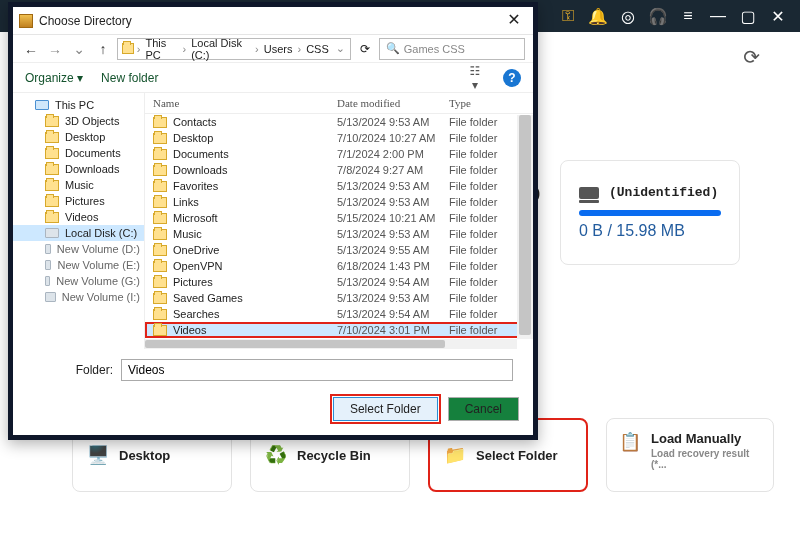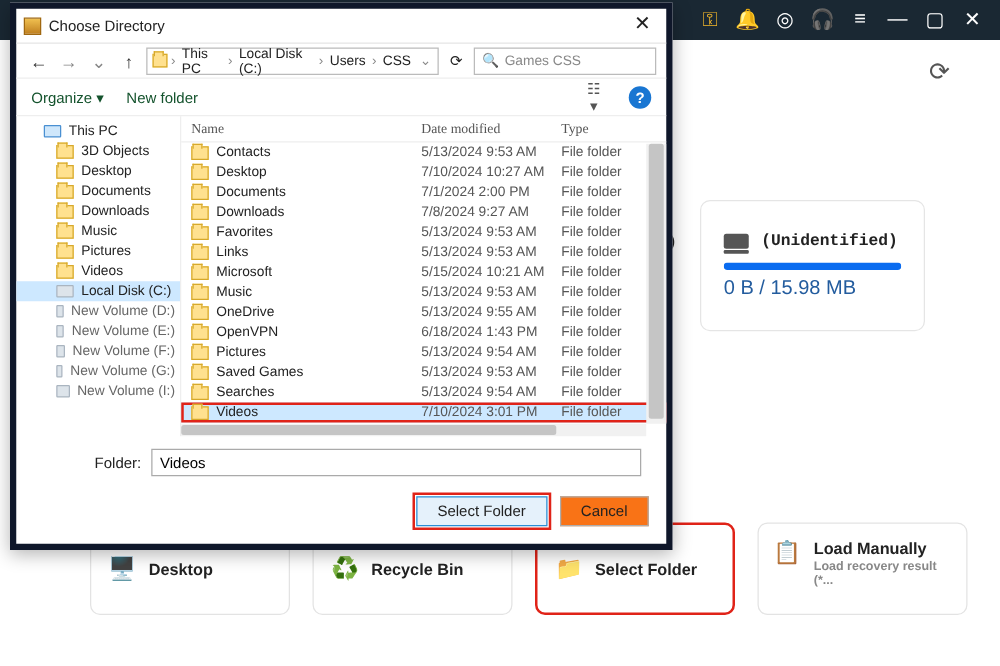--- a/index.html
+++ b/index.html
@@ -74,21 +74,21 @@
   .scroll-gut{position:absolute;right:0;top:22px;bottom:10px;width:16px;background:#f1f1f1;}
   .thumb{position:absolute;left:2px;right:2px;top:0;height:220px;background:#c5c5c5;border-radius:2px;}
   .hscroll{position:absolute;left:0;right:16px;bottom:0;height:10px;background:#f1f1f1;}
   .hthumb{position:absolute;top:1px;bottom:1px;left:0;width:300px;background:#c5c5c5;border-radius:2px;}
   
   .folder-row { display:flex; align-items:center; padding:10px 20px; gap:8px;}
   .folder-row label{width:80px; text-align:right;}
   .folder-row input{ flex:1; height:22px; border:1px solid #aaa; padding:0 6px; font-size:12px;}
   
   .btn-row { display:flex; justify-content:flex-end; padding:6px 14px 14px; gap:10px;}
-  .btn { height:24px; padding:0 16px; border:1px solid #adadad; background:#f97316; font-size:12px; display:flex; align-items:center;}
+  .btn { height:24px; padding:0 16px; border:1px solid #adadad; background:#15803d; font-size:12px; display:flex; align-items:center;}
   .btn.primary{ outline:2px solid #e02318; outline-offset:1px; background:#e5f1fb; border-color:#2a8dd4;}
 </style>
 </head>
 <body>
 
 <div class="app">
   <div class="app-titlebar">
     <div class="tbar-ic" style="color:#f3b72a">⚿</div>
     <div class="tbar-ic">🔔</div>
     <div class="tbar-ic">◎</div>
@@ -216,24 +216,20 @@
         <div class="tnode lv1 dim">
           <span class="dr-ic"></span>
           <span>New Volume (D:)</span>
         </div>
         <div class="tnode lv1 dim">
           <span class="dr-ic"></span>
           <span>New Volume (E:)</span>
         </div>
         <div class="tnode lv1 dim">
           <span class="dr-ic"></span>
-          <span>New Volume (F:)</span>
-        </div>
-        <div class="tnode lv1 dim">
-          <span class="dr-ic"></span>
           <span>New Volume (G:)</span>
         </div>
         <div class="tnode lv1 dim">
           <span class="dr-ic"></span>
           <span>New Volume (I:)</span>
         </div>
       </div>
     <div class="list">
       <div class="list-head">
         <div class="col-n">Name</div>

